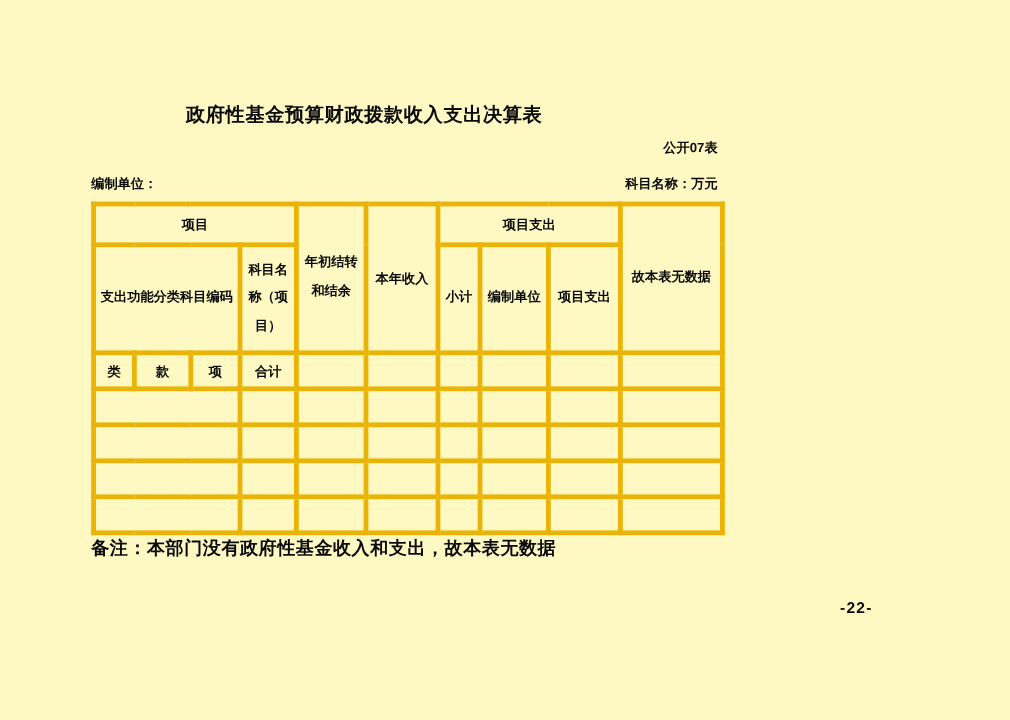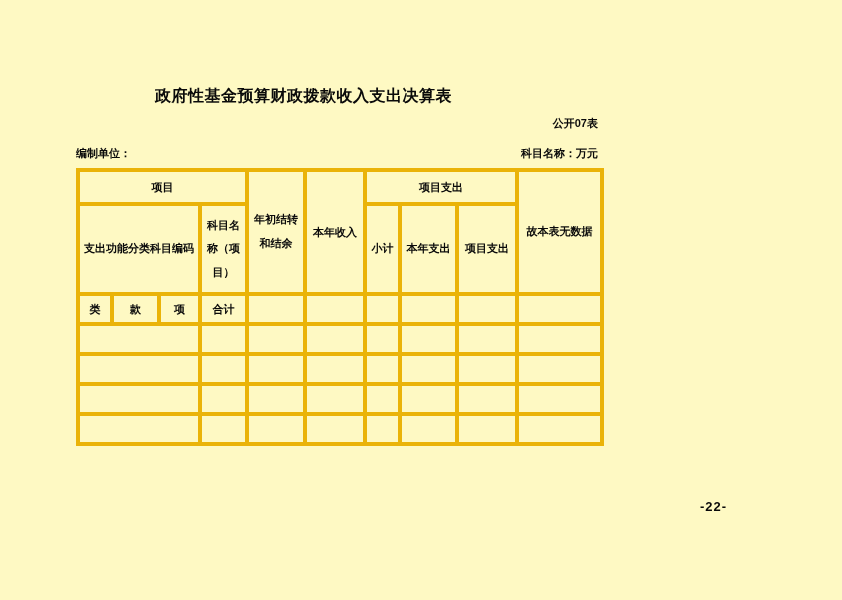--- a/index.html
+++ b/index.html
@@ -123,21 +123,21 @@
       <td colspan="4">项目</td>
       <td rowspan="2" class="wrap-tall">年初结转和结余</td>
       <td rowspan="2">本年收入</td>
       <td colspan="3">项目支出</td>
       <td rowspan="2" class="wrap-tall">故本表无数据</td>
     </tr>
     <tr class="row-subhead">
       <td colspan="3">支出功能分类科目编码</td>
       <td>科目名称（项目）</td>
       <td>小计</td>
-      <td>本年支出</td>
+      <td>编制单位</td>
       <td>项目支出</td>
     </tr>
     <tr class="row-codes">
       <td>类</td>
       <td>款</td>
       <td>项</td>
       <td>合计</td>
       <td></td>
       <td></td>
       <td></td>
@@ -181,16 +181,17 @@
       <td></td>
       <td></td>
       <td></td>
       <td></td>
       <td></td>
       <td></td>
     </tr>
   </tbody>
     </table>
 
+  <div class="note">备注：本部门没有政府性基金收入和支出，故本表无数据</div>
 
   <div class="page-number">-22-</div>
 
 </div>
 
 </body></html>

